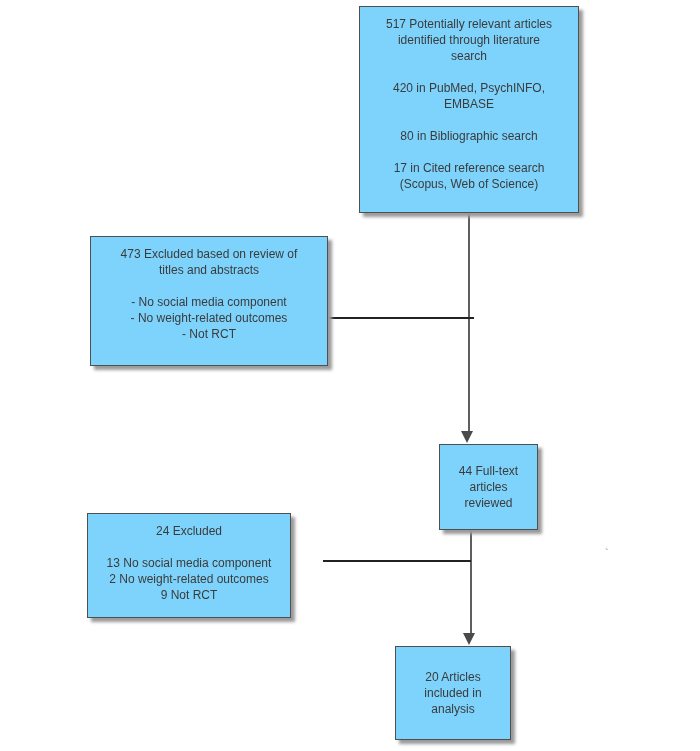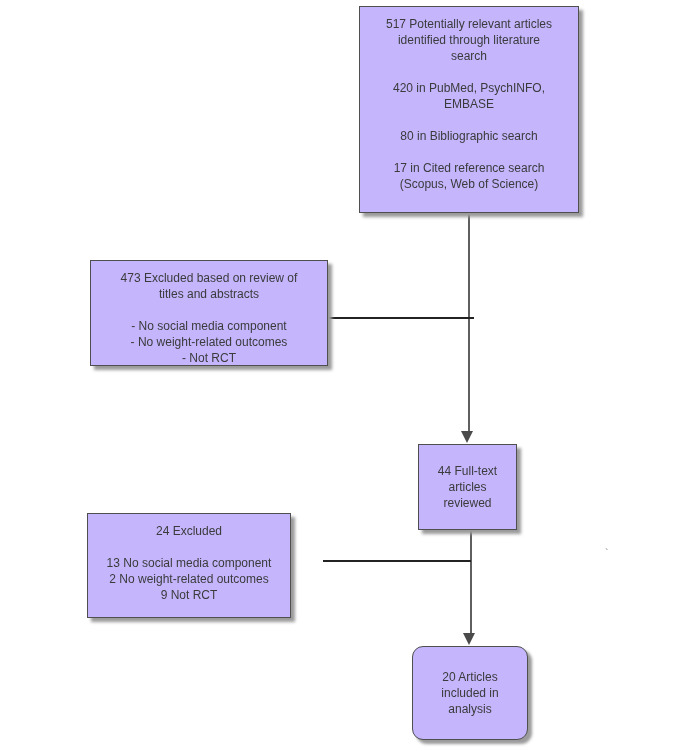--- a/index.html
+++ b/index.html
@@ -10,21 +10,21 @@
   #canvas {
     position: relative;
     width: 700px;
     height: 751px;
     background: #ffffff;
     overflow: hidden;
     font-family: "Liberation Sans", sans-serif;
   }
   .box {
     position: absolute;
-    background: #c4b5fd;
+    background: #7dd3fc;
     border: 1.5px solid #4f4f4f;
     box-shadow: 4px 4px 3px #9b9b9b;
     box-sizing: border-box;
     display: flex;
     justify-content: center;
     color: #3b3b3b;
     font-size: 12px;
     line-height: 16px;
     text-align: center;
   }
@@ -55,24 +55,24 @@
     position: absolute;
     left: 605px;
     top: 548px;
     color: #8a8a8a;
     font-size: 11px;
     line-height: 11px;
   }
 
   
   #box-identified          { left: 359px; top: 6px;   width: 220px; height: 207px; }
-  #box-excluded-screening  { left: 90px;  top: 260px; width: 238px; height: 106px; }
-  #box-fulltext-reviewed   { left: 418px; top: 444px; width: 99px;  height: 86px; }
+  #box-excluded-screening  { left: 90px;  top: 236px; width: 238px; height: 130px; }
+  #box-fulltext-reviewed   { left: 439px; top: 444px; width: 99px;  height: 86px; }
   #box-excluded-fulltext   { left: 87px;  top: 513px; width: 204px; height: 105px; }
-  #box-included-analysis   { left: 412px; top: 646px; width: 116px; height: 94px; border-radius: 11px; }
+  #box-included-analysis   { left: 395px; top: 646px; width: 116px; height: 94px; }
 
   
   #vline-identified-to-fulltext { left: 468px; top: 213px; height: 218px; }
   #arrow-into-fulltext          { left: 461px; top: 431px; }
   #hline-excluded-screening     { left: 328px; top: 317px; width: 146px; }
   #vline-fulltext-to-included   { left: 470px; top: 530px; height: 103px; }
   #arrow-into-included          { left: 463px; top: 633px; }
   #hline-excluded-fulltext      { left: 323px; top: 560px; width: 148px; }
 </style>
 </head>

